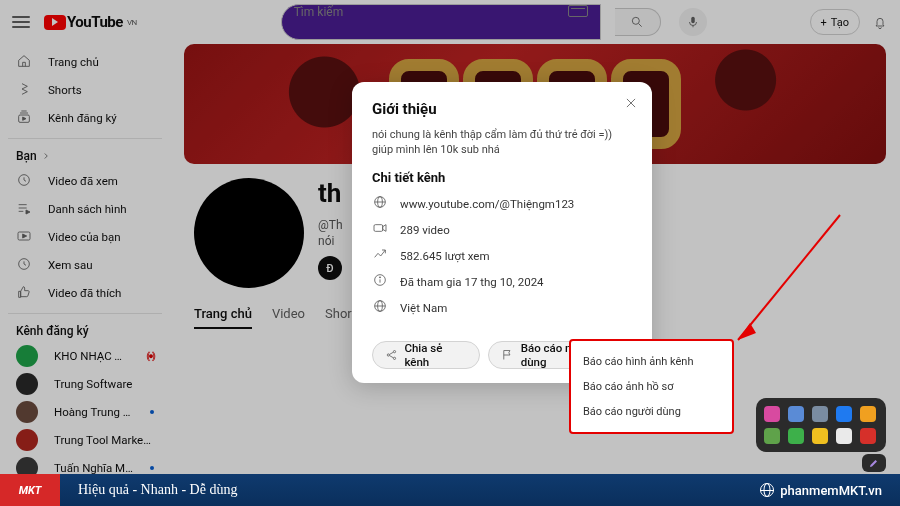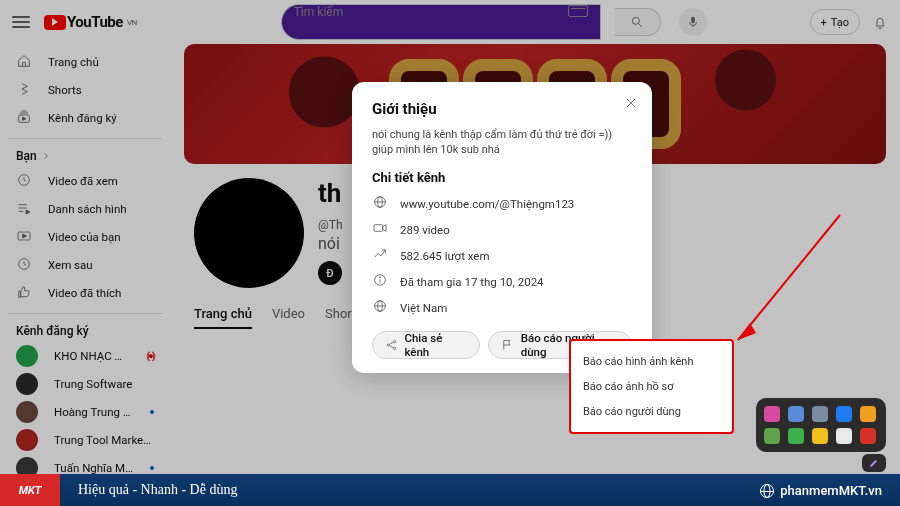--- a/index.html
+++ b/index.html
@@ -45,50 +45,50 @@
     radial-gradient(circle at 20% 40%, #5a1010 0 35px, transparent 36px),
     radial-gradient(circle at 80% 30%, #5a1010 0 30px, transparent 31px),
     linear-gradient(135deg,#9b1515,#c02323 40%,#851010);
     position:relative; overflow:hidden;}
   .banner .yr { position:absolute; left:50%; top:50%; transform:translate(-50%,-50%); display:flex; gap:4px;}
   .banner .d { width:70px; height:90px; border:12px solid #d4a341; border-radius:20px; background:#4a0c0c; position:relative;}
   .chhead { display:flex; padding:14px 24px 4px 24px; gap:14px; position:relative;}
   .avatar { width:110px; height:110px; border-radius:50%; background:#000; flex:0 0 110px;}
   .chinfo h1 { margin:0; font-size:26px; font-weight:700;}
   .chinfo .handle{ font-size:12px; color:#555; margin-top:10px;}
-  .chinfo .desc { font-size:16px; color:#555; margin-top:2px;}
+  .chinfo .desc { font-size:12px; color:#555; margin-top:2px;}
   .subbtn { margin-top:8px; width:24px; height:24px; border-radius:14px; background:#0f0f0f; color:#fff; display:flex; align-items:center; justify-content:center; font-size:11px; font-weight:500;}
   .tabs { display:flex; gap:20px; padding:8px 24px 0 24px; font-size:13px; color:#606060;}
   .tabs .tab { padding:6px 0;}
   .tabs .tab.active { color:#0f0f0f; font-weight:500; border-bottom:2px solid #0f0f0f;}
   
   .dim { position:absolute; inset:0; background:rgba(0,0,0,.24); z-index:20;}
   
   .modal { position:absolute; left:352px; top:82px; width:300px; background:#fff; border-radius:12px; z-index:30; padding:18px 20px 14px 20px; box-shadow:0 4px 24px rgba(0,0,0,.2);}
   .modal h3 { margin:0 0 10px 0; font-size:15px; font-weight:700;}
   .modal .close { position:absolute; right:14px; top:14px;}
   .modal p { margin:0; font-size:11px; color:#444; line-height:1.35;}
   .modal h4 { margin:12px 0 6px 0; font-size:13px; font-weight:700;}
   .detail { display:flex; align-items:center; gap:12px; font-size:11.5px; color:#333; height:26px;}
-  .modal .actions { display:flex; gap:8px; margin-top:10px;}
+  .modal .actions { display:flex; gap:8px; margin-top:20px;}
   .chip { height:28px; border:1px solid #d3d3d3; background:#f2f2f2; border-radius:16px; display:flex; align-items:center; gap:6px; padding:0 12px; font-size:11.5px; font-weight:500;}
   
   .ctxmenu { position:absolute; left:569px; top:339px; width:165px; background:#fff; border-radius:4px; border:2px solid #e40000; z-index:40; padding:8px 0;}
   .ctxmenu .mi { height:25px; display:flex; align-items:center; padding:0 12px; font-size:11px; color:#333;}
   
   .arrow { position:absolute; z-index:45; pointer-events:none;}
   
   .tray { position:absolute; right:14px; bottom:54px; width:130px; background:#2b2b2b; border-radius:10px; z-index:25; padding:8px; display:grid; grid-template-columns:repeat(5,1fr); gap:6px;}
   .tray .t { width:16px; height:16px; border-radius:4px;}
   .tray2 { position:absolute; right:14px; bottom:34px; width:24px; height:18px; background:#2b2b2b; border-radius:6px; z-index:25; display:flex;align-items:center;justify-content:center;}
   
   .footer { position:absolute; left:0; right:0; bottom:0; height:32px; background:linear-gradient(#0f3a6e,#0a2f5c); color:#fff; display:flex; align-items:center; font-size:13px; z-index:100;}
   .footer .mkt { width:60px; height:33px; background:#d62828; display:flex; align-items:center; justify-content:center; font-weight:700; font-size:11px; font-style:italic;}
   .footer .slogan { margin-left:18px; font-family:"Comic Sans MS",cursive; font-size:14px;}
-  .footer .site { margin-left:auto; margin-right:18px; display:flex; align-items:flex-end; gap:6px; font-weight:500;}
+  .footer .site { margin-left:auto; margin-right:18px; display:flex; align-items:flex-start; gap:6px; font-weight:500;}
   .globe { width:14px;height:14px;border:1.5px solid #fff;border-radius:50%;position:relative;}
   .globe::before{content:"";position:absolute;left:-1px;right:-1px;top:50%;height:1px;background:#fff;}
   .globe::after{content:"";position:absolute;top:-1px;bottom:-1px;left:50%;width:5px;border:1px solid #fff;border-radius:50%;transform:translateX(-50%);}
 </style>
 </head>
 <body>
 
 <div class="topbar">
   <div class="hamburger">
       <span></span>

